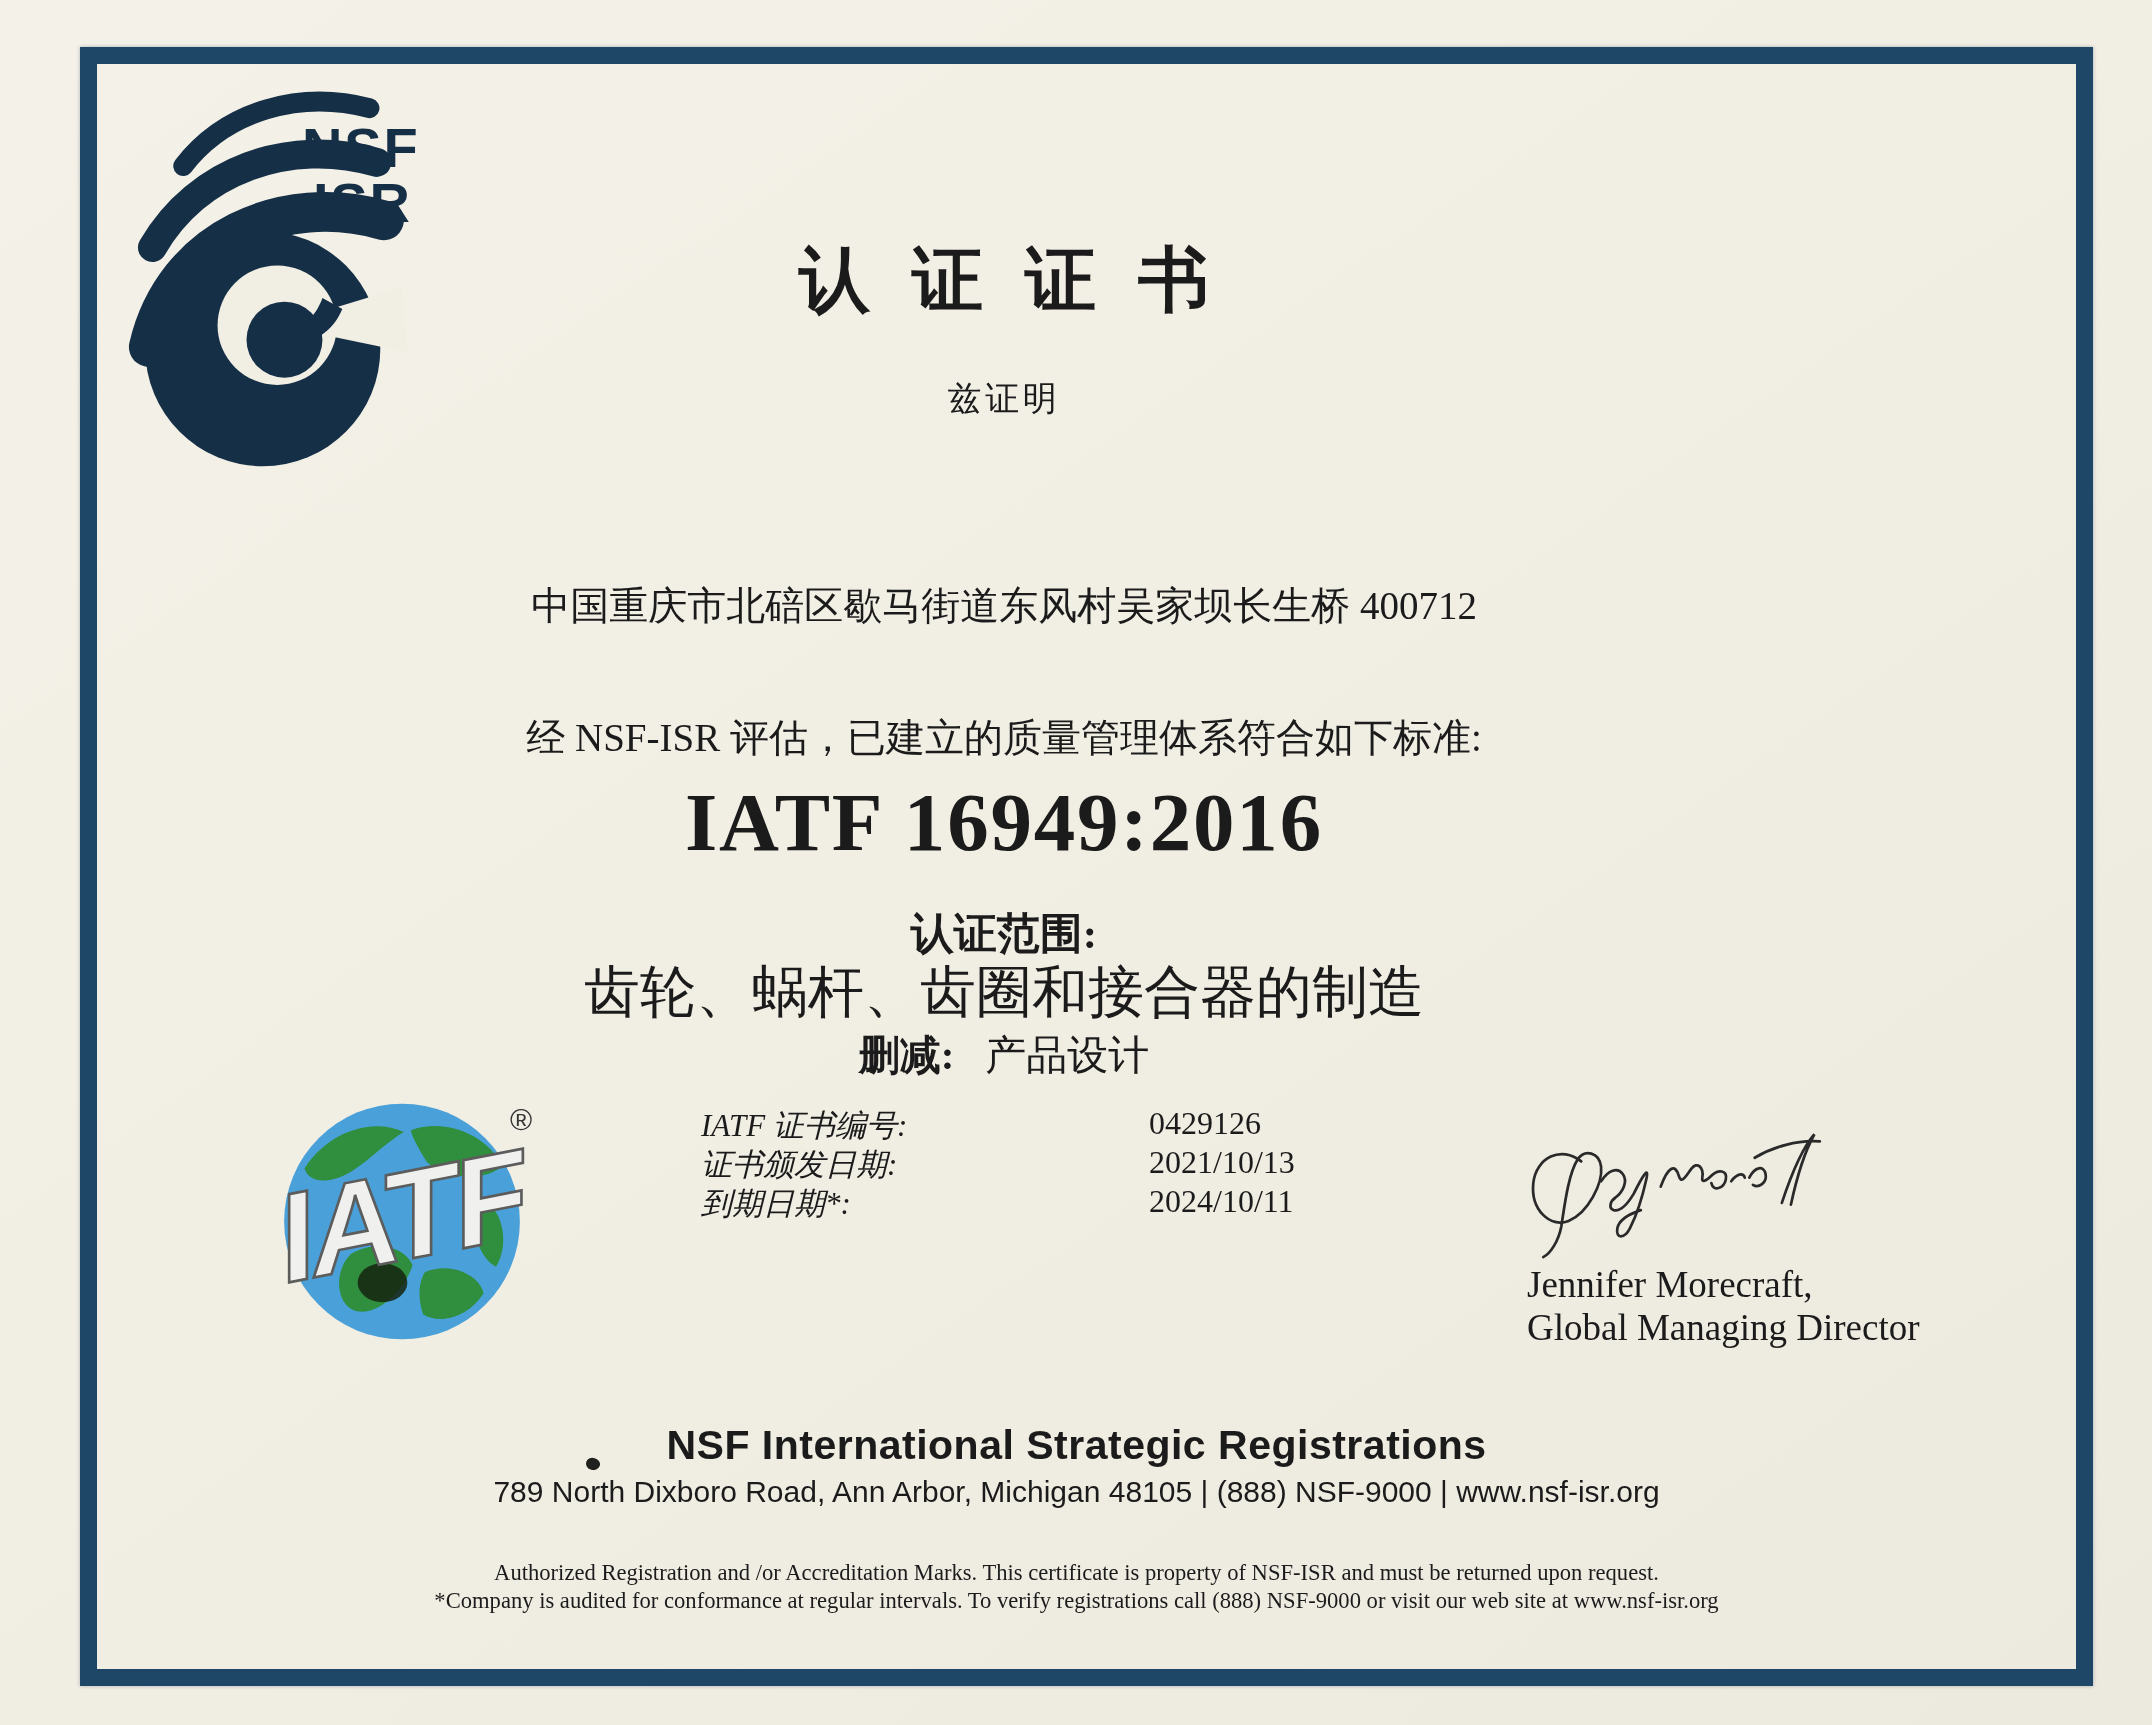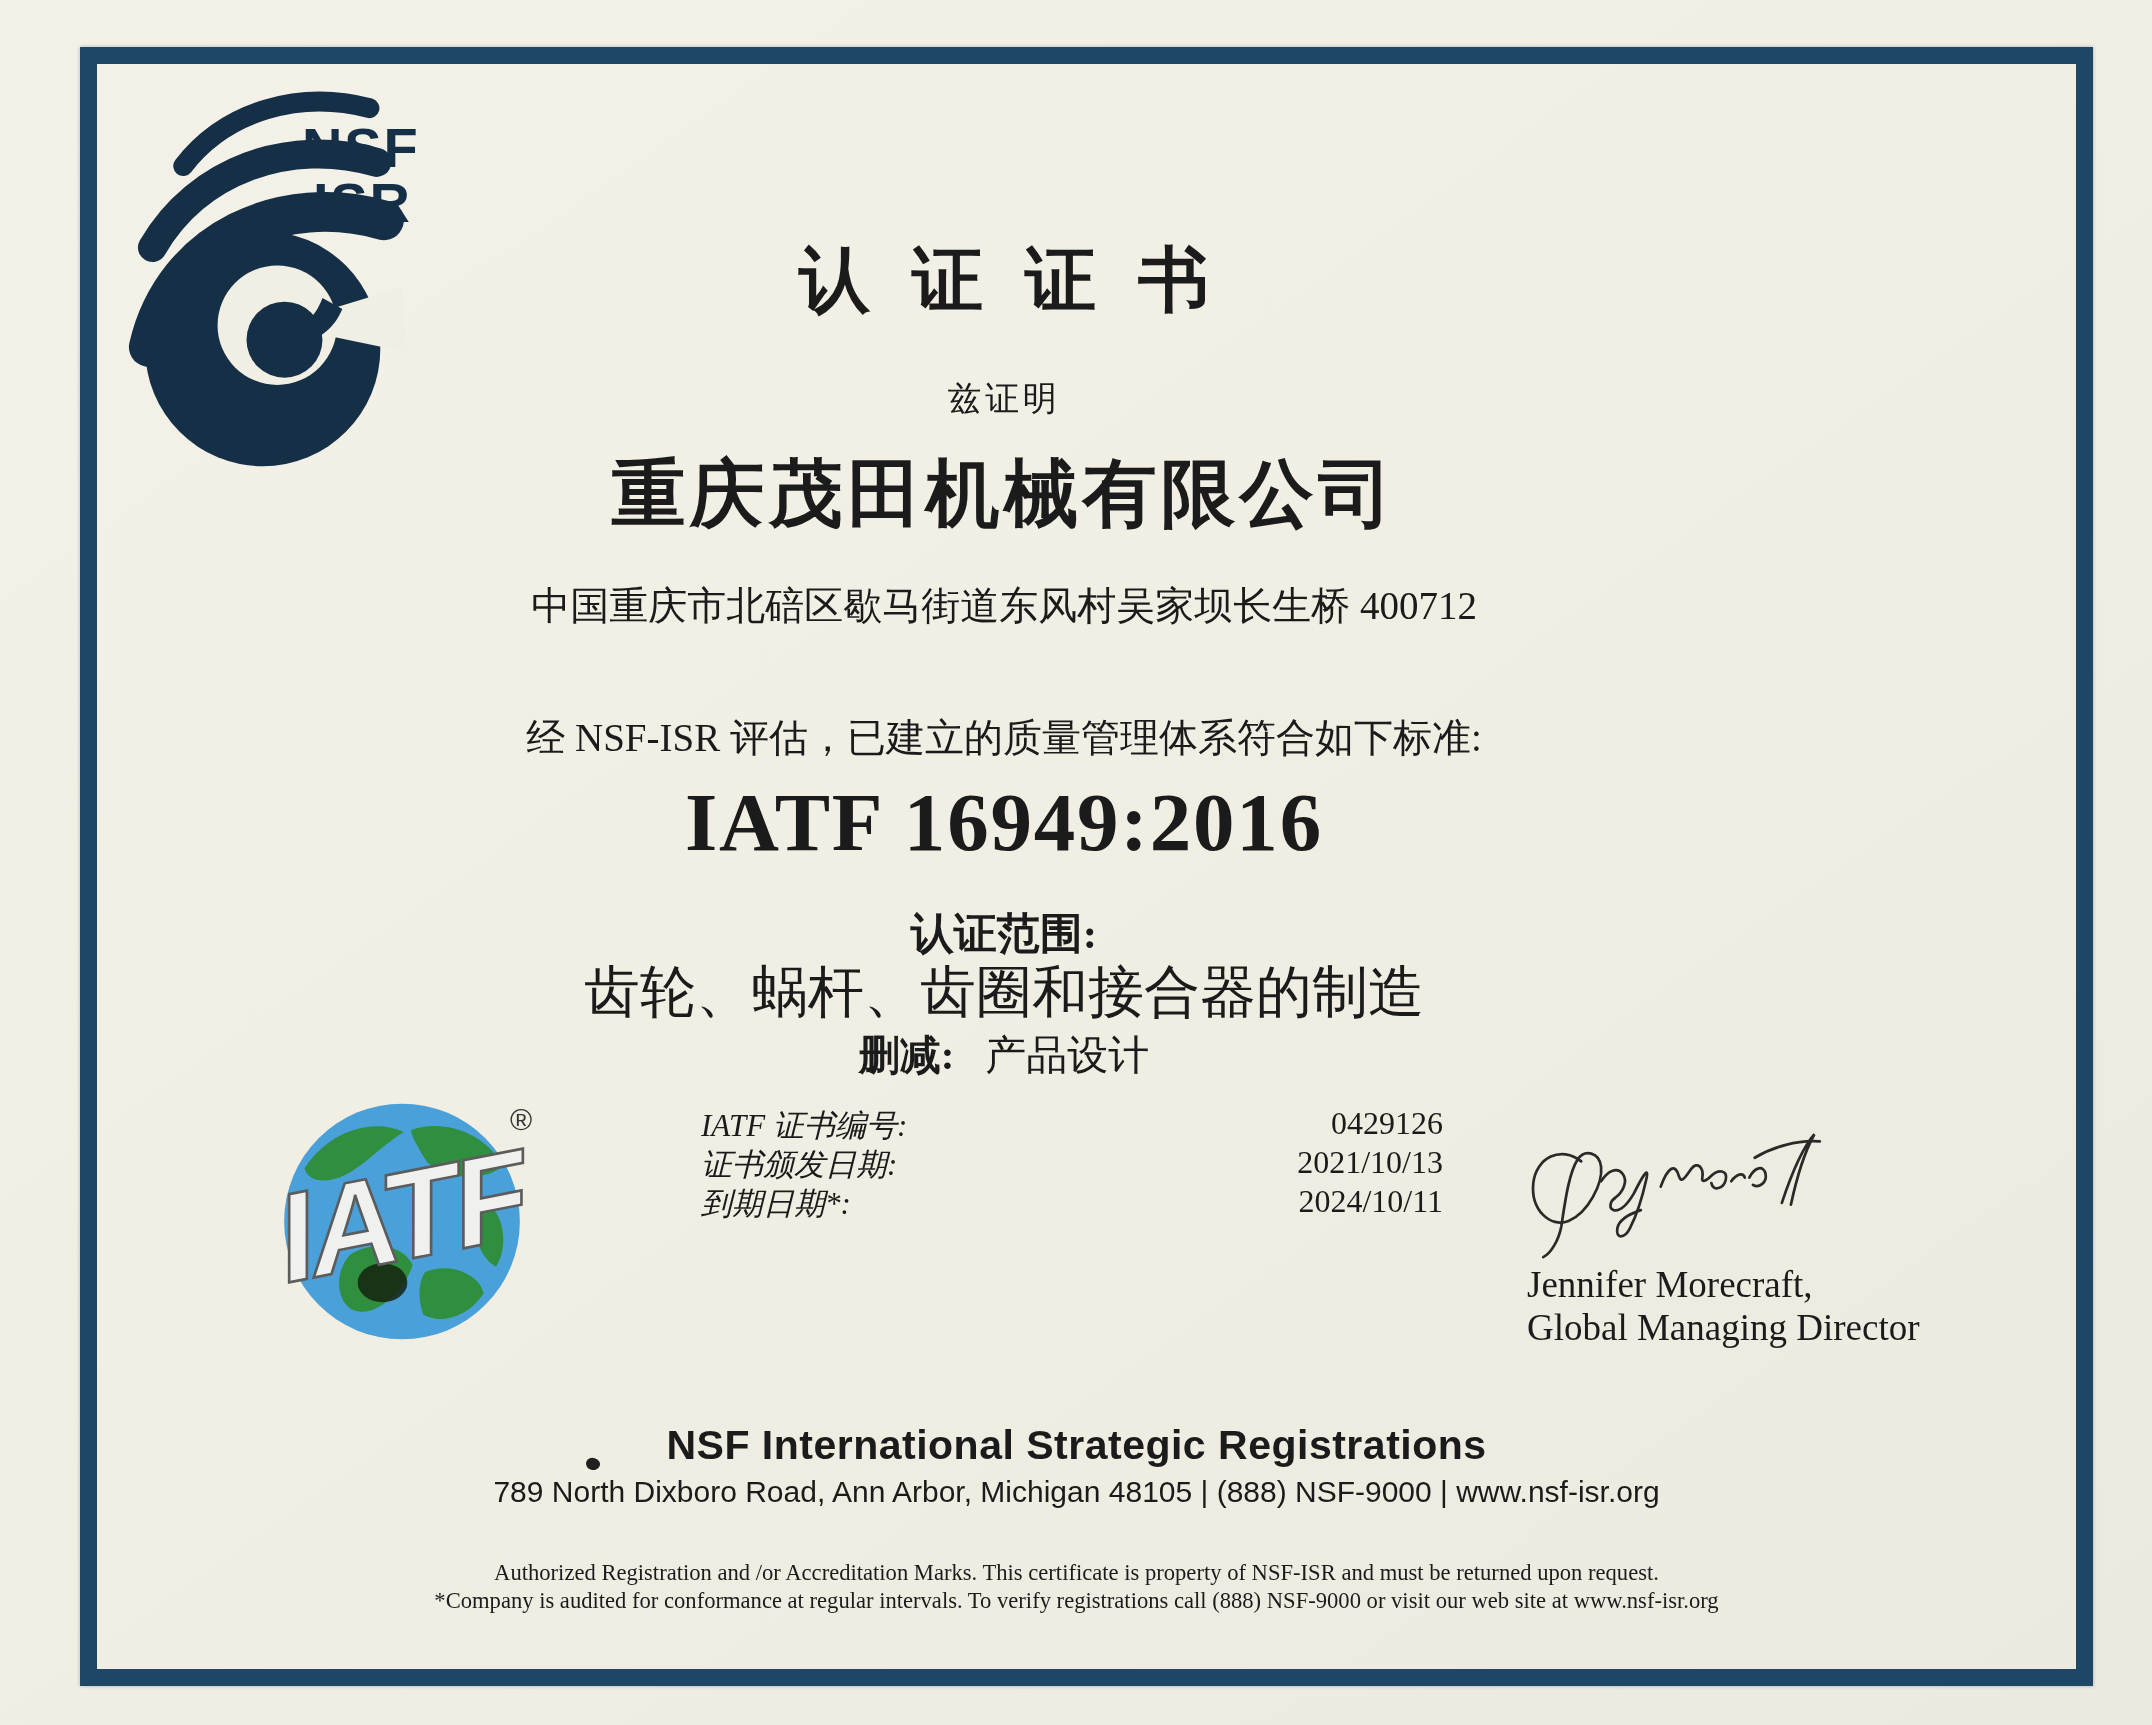--- a/index.html
+++ b/index.html
@@ -38,21 +38,21 @@
   .standard{top:774px;font-size:83px;font-weight:bold;font-family:"Liberation Serif","DejaVu Serif",serif;letter-spacing:1.8px;}
   .scope-label{top:905px;font-size:43px;font-weight:bold;}
   .scope-text{top:955px;font-size:56px;}
   .exclusion{top:1028px;font-size:41px;}
   .exclusion .lab{font-weight:bold;margin-right:31px;}
 
   
   .details{left:701px;top:1105px;width:814px;}
   .drow{position:relative;height:39px;}
   .dlabel{position:absolute;left:0;top:0;font-size:31px;font-style:italic;}
-  .dvalue{position:absolute;left:462px;width:280px;top:0;text-align:right;font-size:32px;}
+  .dvalue{position:absolute;left:448px;width:280px;top:0;text-align:left;font-size:32px;}
 
   
   .iatf-logo{left:268px;top:1093px;width:268px;height:257px;}
 
   
   .sig-svg{left:1525px;top:1127px;width:304px;height:141px;}
   .sig-name{left:1527px;top:1263px;font-size:37px;}
   .sig-title{left:1527px;top:1306px;font-size:37px;}
 
   
@@ -82,21 +82,20 @@
       <path d="M 198 280 L 336 238 L 342 310 Z" fill="#f1eee4"></path>
       <circle cx="206" cy="296" r="42" fill="#152f47"></circle>
       <path d="M 206 296 C 238 304 260 286 270 262 L 248 250 C 240 272 224 286 206 286 Z" fill="#152f47"></path>
     </svg>
     <span class="nsf-word w1">NSF</span>
     <span class="nsf-word w2">ISR</span>
   </div>
 
   <div class="abs centered title"><span>认证证书</span></div>
   <div class="abs centered certify">兹证明</div>
-  <div class="abs centered company">重庆茂田机械有限公司</div>
   <div class="abs centered address">中国重庆市北碚区歇马街道东风村吴家坝长生桥 400712</div>
   <div class="abs centered assessment">经 NSF-ISR 评估，已建立的质量管理体系符合如下标准:</div>
   <div class="abs centered standard">IATF 16949:2016</div>
   <div class="abs centered scope-label">认证范围:</div>
   <div class="abs centered scope-text">齿轮、蜗杆、齿圈和接合器的制造</div>
   <div class="abs centered exclusion">
     <span class="lab">删减:</span><span>产品设计</span>
   </div>
 
   <div class="abs details">

